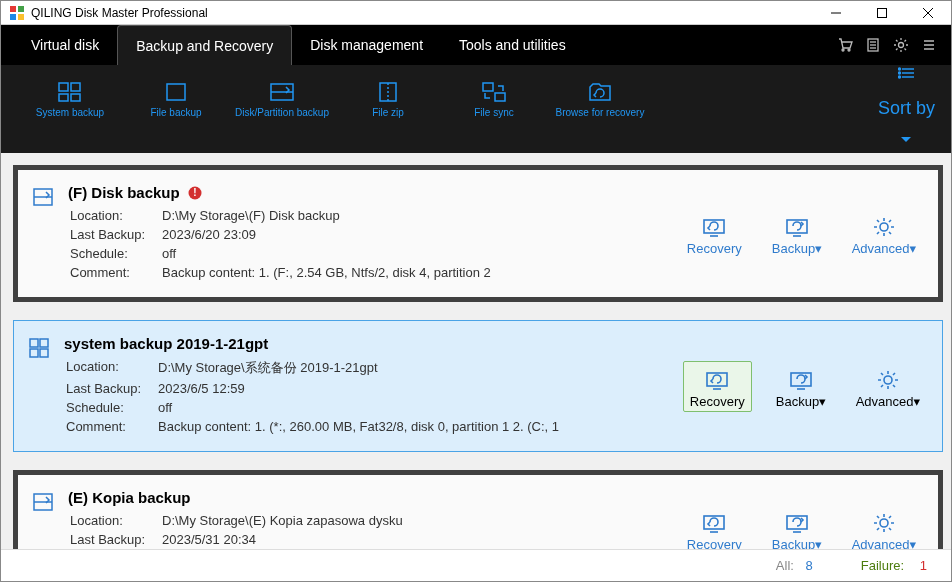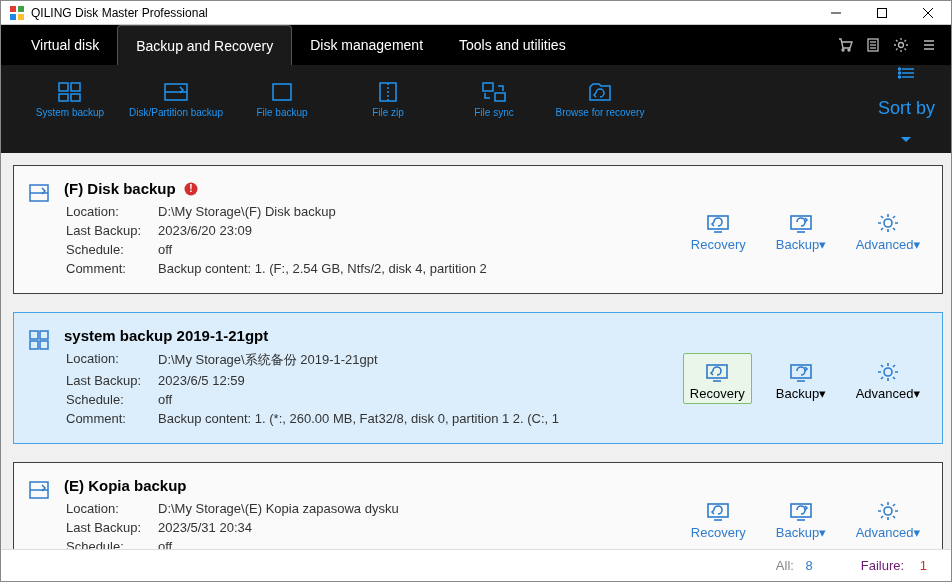--- a/index.html
+++ b/index.html
@@ -12,37 +12,37 @@
   .tab { padding: 0 18px; color: #fff; font-size: 14px; display: flex; align-items: center; cursor: pointer; position: relative; }
   .tab.active { background: #1a1a1a; border: 1px solid #555; border-bottom: none; border-top-left-radius: 4px; border-top-right-radius: 4px; }
   .menubar .spacer { flex: 1; }
   .menubar .ticon { width: 28px; display: flex; align-items: center; justify-content: center; cursor: pointer; color: #bbb; }
   .toolbar { background: #1a1a1a; display: flex; align-items: flex-start; padding: 12px 16px 8px 16px; position: relative; }
   .tool { width: 106px; text-align: center; cursor: pointer; color: #2196f3; }
   .tool .ticon { height: 30px; display: flex; align-items: center; justify-content: center; }
   .tool .tlabel { font-size: 10px; margin-top: 0; line-height: 1.2; min-height: 38px; }
   .sortby { position: absolute; right: 16px; bottom: 10px; color: #2196f3; font-size: 18px; cursor: pointer; display: flex; align-items: center; gap: 18px; flex-direction: column; }
   .listwrap { flex: 1; background: #f0f0f0; overflow-y: scroll; padding: 12px 8px 12px 12px; }
-  .card { background: #fafafa; border: 1px solid #404040; padding: 14px 16px 14px 14px; margin-bottom: 18px; display: flex; gap: 12px; position: relative; }
+  .card { background: #fafafa; border: 5px solid #404040; padding: 14px 16px 14px 14px; margin-bottom: 18px; display: flex; gap: 12px; position: relative; }
   .card.selected { background: #dceefc; border: 1px solid #4aa3e6; }
   .card .iconcol { width: 24px; padding-top: 2px; }
   .card .info { flex: 1; font-size: 13px; color: #333; }
   .card .info .name { font-size: 15px; font-weight: bold; color: #000; margin-bottom: 4px; display: flex; align-items: center; gap: 8px; }
   .card .info table td { padding: 1px 8px 1px 0; vertical-align: top; font-size: 13px; color: #333; }
   .card .info table td.lbl { width: 90px; }
   .card .actions { display: flex; align-items: center; gap: 18px; }
   .actbtn { text-align: center; font-size: 13px; cursor: pointer; padding: 4px 6px 2px 6px; }
   .actbtn.blue { color: #2f7bcc; }
   .actbtn.dark { color: #000; }
   .actbtn .ai { height: 28px; display: flex; align-items: center; justify-content: center; }
   .actbtn.highlight { background: #eaf6e9; border: 1px solid #7fbf6e; border-radius: 2px; }
   .statusbar { height: 32px; border-top: 1px solid #ddd; display: flex; align-items: center; justify-content: flex-end; padding: 0 24px; font-size: 13px; gap: 40px; }
   .statusbar .all { color: #888; }
   .statusbar .allval { color: #2f7bcc; margin-left: 8px; }
-  .statusbar .fail { color: #701a75; padding-left: 8px; }
+  .statusbar .fail { color: #4d7c0f; padding-left: 8px; }
   .statusbar .failval { color: #d32f2f; margin-left: 12px; }
   ::-webkit-scrollbar { width: 16px; }
   ::-webkit-scrollbar-track { background: #f0f0f0; }
   ::-webkit-scrollbar-thumb { background: #c0c0c0; }
   ::-webkit-scrollbar-button { background: #f0f0f0; height: 16px; }
 </style>
 </head>
 <body>
 
 <div class="titlebar">
@@ -117,34 +117,34 @@
           <rect x="14" y="2" width="9" height="8"></rect>
           <rect x="2" y="13" width="9" height="7"></rect>
           <rect x="14" y="13" width="9" height="7"></rect>
         </svg>
       </div>
     <div class="tlabel">System backup</div>
   </div>
   <div class="tool">
     <div class="ticon">
         <svg width="26" height="22" fill="none" stroke="#2196f3" stroke-width="1.5">
+          <rect x="4" y="3" width="18" height="16"></rect>
+        </svg>
+      </div>
+    <div class="tlabel">File backup</div>
+  </div>
+  <div class="tool">
+    <div class="ticon">
+        <svg width="26" height="22" fill="none" stroke="#2196f3" stroke-width="1.5">
           <rect x="2" y="3" width="22" height="16"></rect>
           <line x1="2" y1="11" x2="24" y2="11"></line>
           <path d="M17 6l3 3-3 3"></path>
         </svg>
       </div>
     <div class="tlabel">Disk/Partition backup</div>
-  </div>
-  <div class="tool">
-    <div class="ticon">
-        <svg width="26" height="22" fill="none" stroke="#2196f3" stroke-width="1.5">
-          <rect x="4" y="3" width="18" height="16"></rect>
-        </svg>
-      </div>
-    <div class="tlabel">File backup</div>
   </div>
   <div class="tool">
     <div class="ticon">
         <svg width="26" height="22" fill="none" stroke="#2196f3" stroke-width="1.5">
           <rect x="5" y="2" width="16" height="18"></rect>
           <path d="M13 2v18" stroke-dasharray="2 2"></path>
         </svg>
       </div>
     <div class="tlabel">File zip</div>
   </div>

